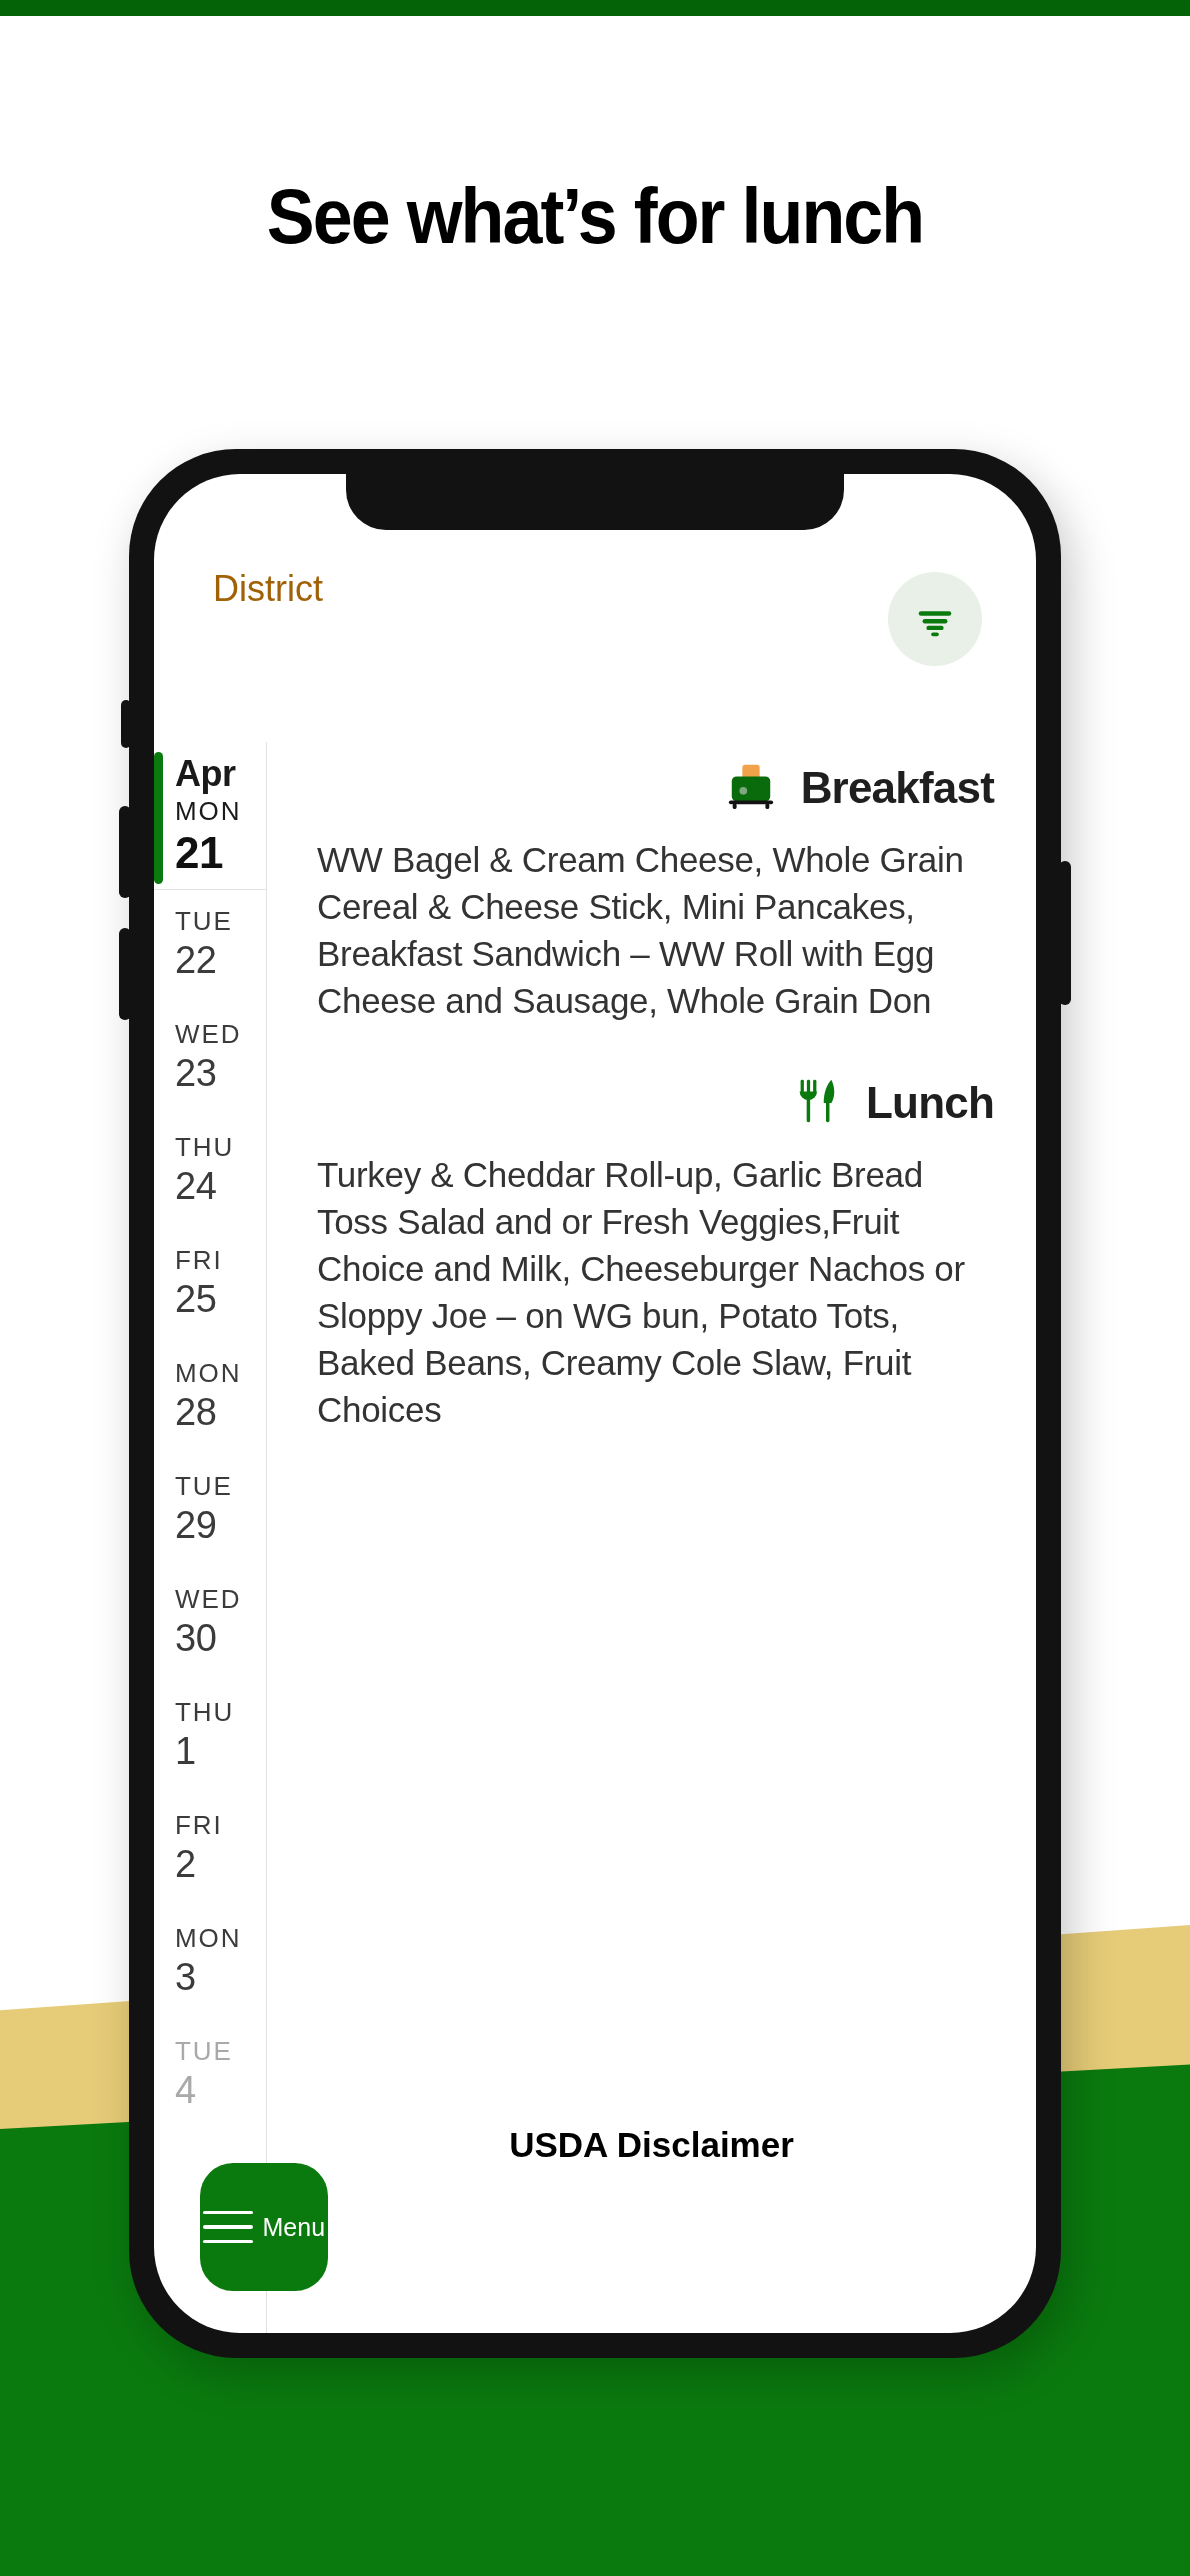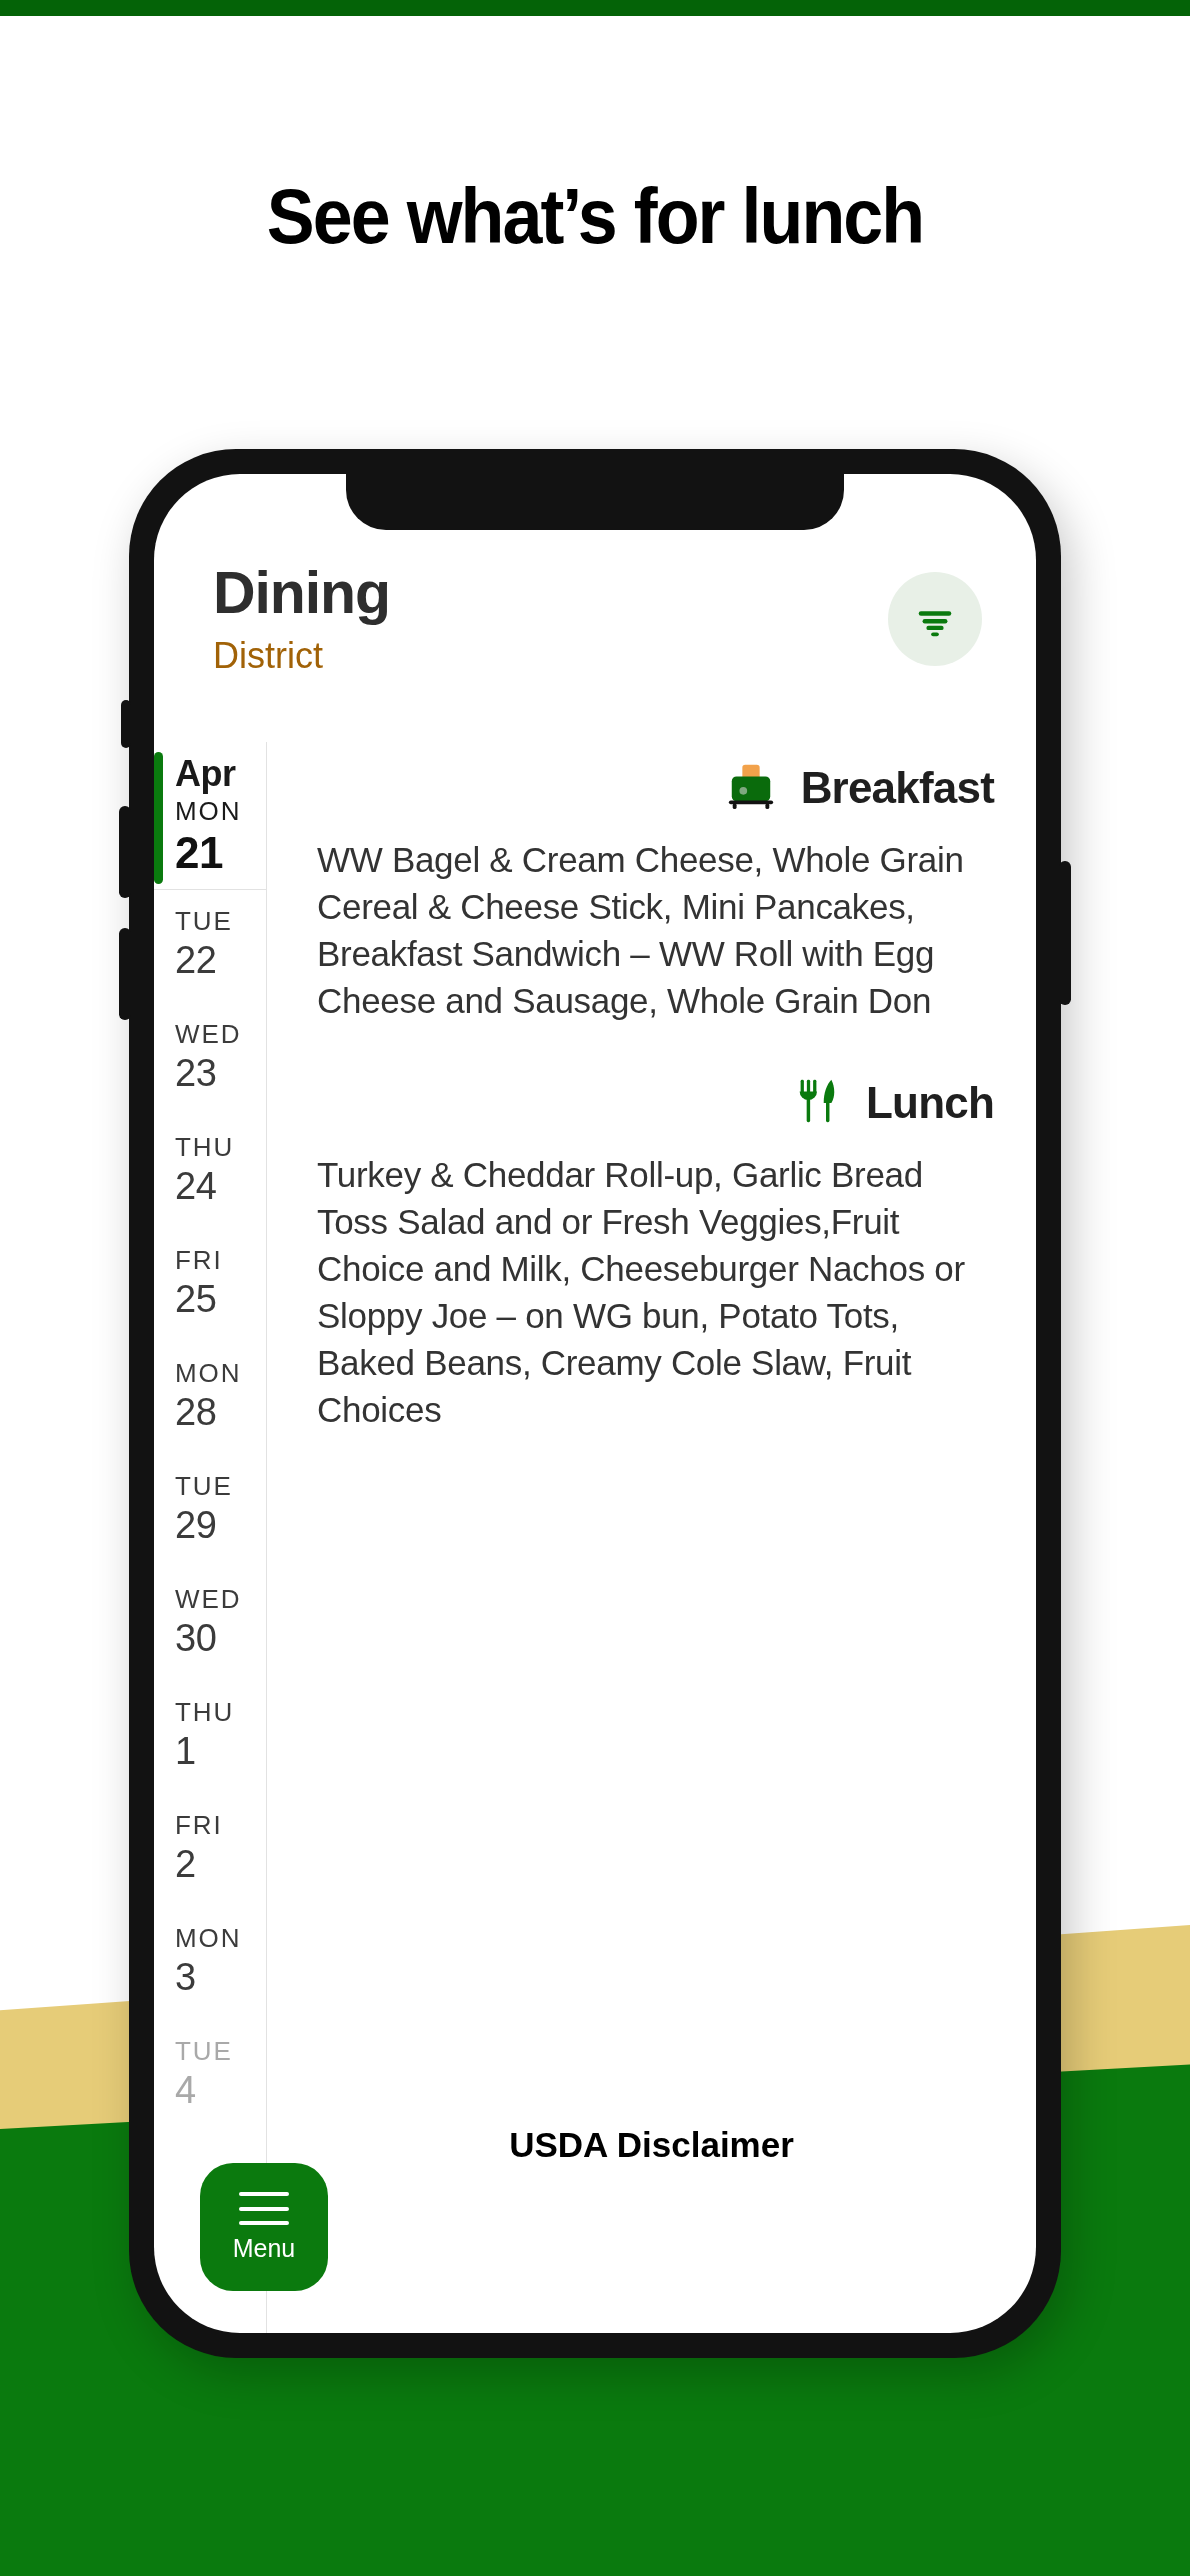--- a/index.html
+++ b/index.html
@@ -267,21 +267,21 @@
   
   .fab {
     position: absolute;
     bottom: 42px;
     width: 128px;
     height: 128px;
     border-radius: 33px;
     background: #0B7A0E;
     color: #ffffff;
     display: flex;
-    flex-direction: column;
+    flex-direction: row;
     align-items: center;
     justify-content: center;
     gap: 9.6px;
     border: none;
     cursor: pointer;
     text-align: right;
   }
   .fab.menu-fab { left: 46px; }
   .fab.schools-fab { right: 46px; }
   .fab .fab-label { font-size: 25px; line-height: 27px; }
@@ -304,21 +304,20 @@
   <div class="phone">
     <div class="side-btn left-small"></div>
     <div class="side-btn left-1"></div>
     <div class="side-btn left-2"></div>
     <div class="side-btn right-1"></div>
 
     <div class="phone-screen">
       <div class="notch"></div>
 
       <div class="app-header">
-        <div class="app-title">Dining</div>
         <div class="app-subtitle">District</div>
 
         <button class="filter-btn">
           <svg width="44" height="44" viewBox="0 0 46 46">
             <rect x="6" y="15" width="34" height="4.6" rx="2.3" fill="#0A7A0E"></rect>
             <rect x="10" y="23" width="26" height="4.6" rx="2.3" fill="#0A7A0E"></rect>
             <rect x="14" y="30" width="18" height="4.6" rx="2.3" fill="#0A7A0E"></rect>
             <rect x="19" y="37" width="8" height="4.0" rx="2.0" fill="#0A7A0E"></rect>
           </svg>
         </button>

